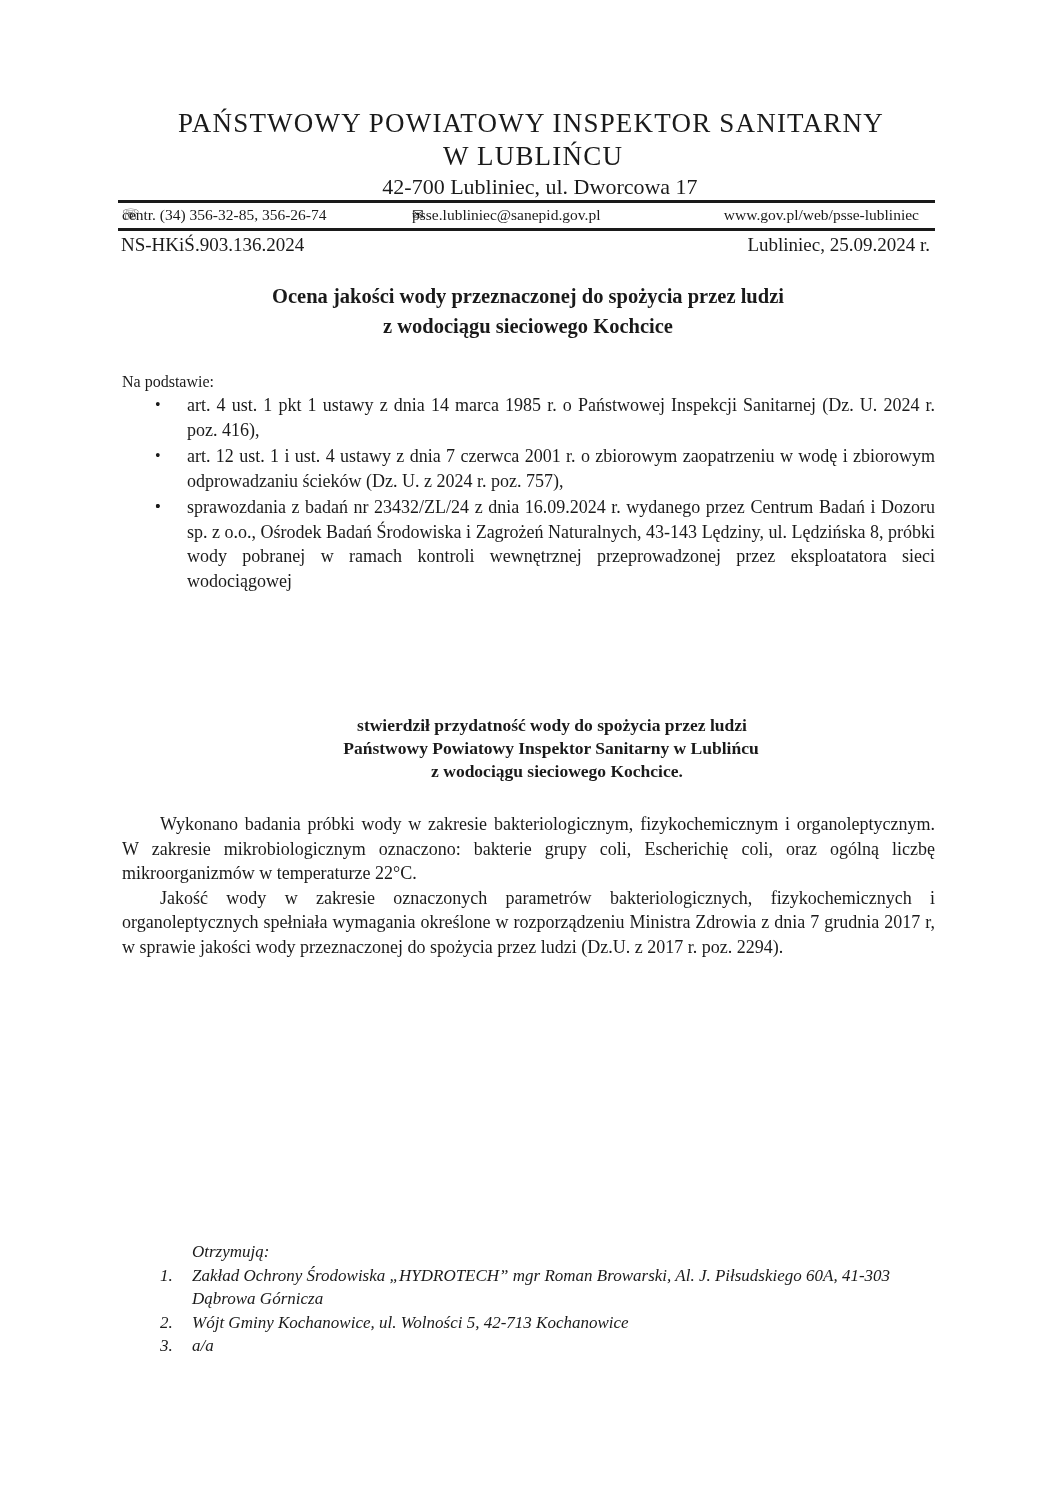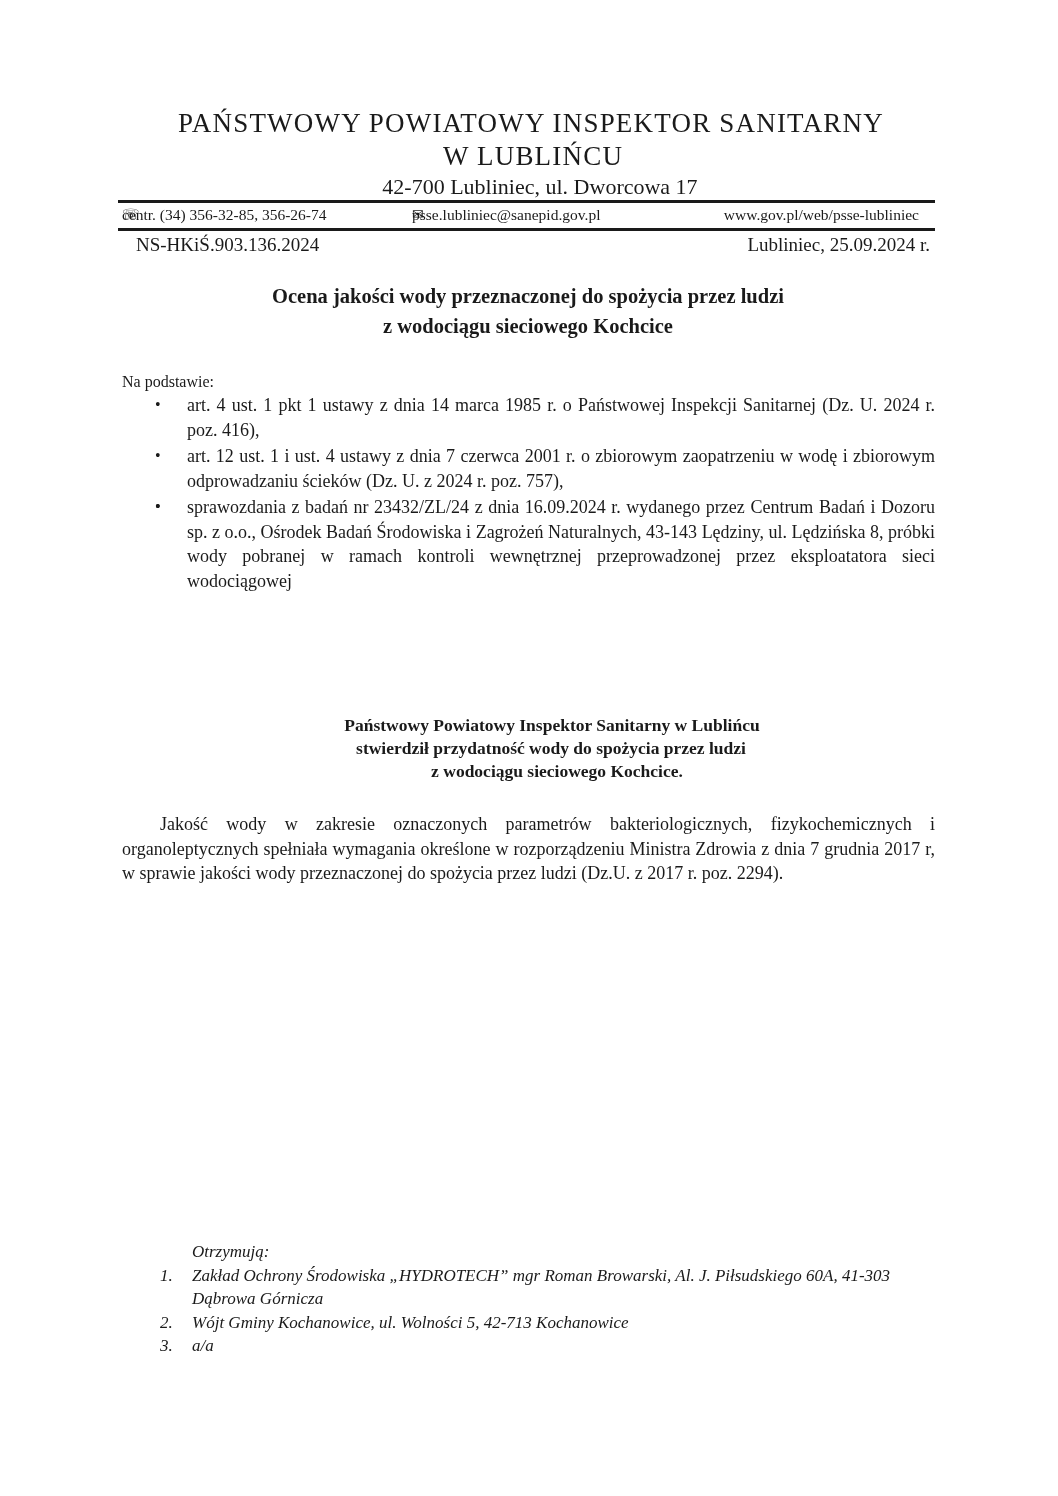--- a/index.html
+++ b/index.html
@@ -63,21 +63,21 @@
     .c-web { right: 16px; }
     .ico { font-size: 14px; margin-right: 3px; }
     .ref-row {
       position: absolute;
       top: 233px;
       left: 120px;
       width: 810px;
       font-size: 19px;
       line-height: 24px;
     }
-    .ref-left { position: absolute; left: 16px; top: 0; text-align: right; }
+    .ref-left { position: absolute; left: 1px; top: 0; text-align: right; }
     .ref-right { position: absolute; right: 0; top: 0; }
 
     .doc-title {
       position: absolute;
       top: 281px;
       left: 0; width: 1026px;
       text-align: center;
       font-weight: bold;
       font-size: 20.5px;
       line-height: 30px;
@@ -214,26 +214,27 @@
     <li>
       <span class="bullet">•</span>
     </li>
     <li>
       <span class="bullet">•</span>
       <span>sprawozdania z badań nr 23432/ZL/24 z dnia 16.09.2024 r. wydanego przez Centrum Badań i Dozoru sp. z o.o., Ośrodek Badań Środowiska i Zagrożeń Naturalnych, 43-143 Lędziny, ul. Lędzińska 8, próbki wody pobranej w ramach kontroli wewnętrznej przeprowadzonej przez eksploatatora sieci wodociągowej</span>
     </li>
   </ul>
 
   <div class="conclusion">
+    <div>stwierdził przydatność wody do spożycia przez ludzi</div>
     <div>Państwowy Powiatowy Inspektor Sanitarny w Lublińcu</div>
-    <div>stwierdził przydatność wody do spożycia przez ludzi</div>
     <div>z wodociągu sieciowego Kochcice.</div>
   </div>
 
   <div class="body-text">
+    <p>Wykonano badania próbki wody w zakresie bakteriologicznym, fizykochemicznym i organoleptycznym. W zakresie mikrobiologicznym oznaczono: bakterie grupy coli, Escherichię coli, oraz ogólną liczbę mikroorganizmów w temperaturze 22°C.</p>
     <p>Jakość wody w zakresie oznaczonych parametrów bakteriologicznych, fizykochemicznych i organoleptycznych spełniała wymagania określone w rozporządzeniu Ministra Zdrowia z dnia 7 grudnia 2017 r, w sprawie jakości wody przeznaczonej do spożycia przez ludzi (Dz.U. z 2017 r. poz. 2294).</p>
   </div>
 
   <div class="recipients">
     <div class="recip-label">Otrzymują:</div>
     <ol class="recip-list">
       <li>
         <span class="num">1.</span>
         <span>Zakład Ochrony Środowiska „HYDROTECH” mgr Roman Browarski, Al. J. Piłsudskiego 60A, 41-303 Dąbrowa Górnicza</span>
       </li>

